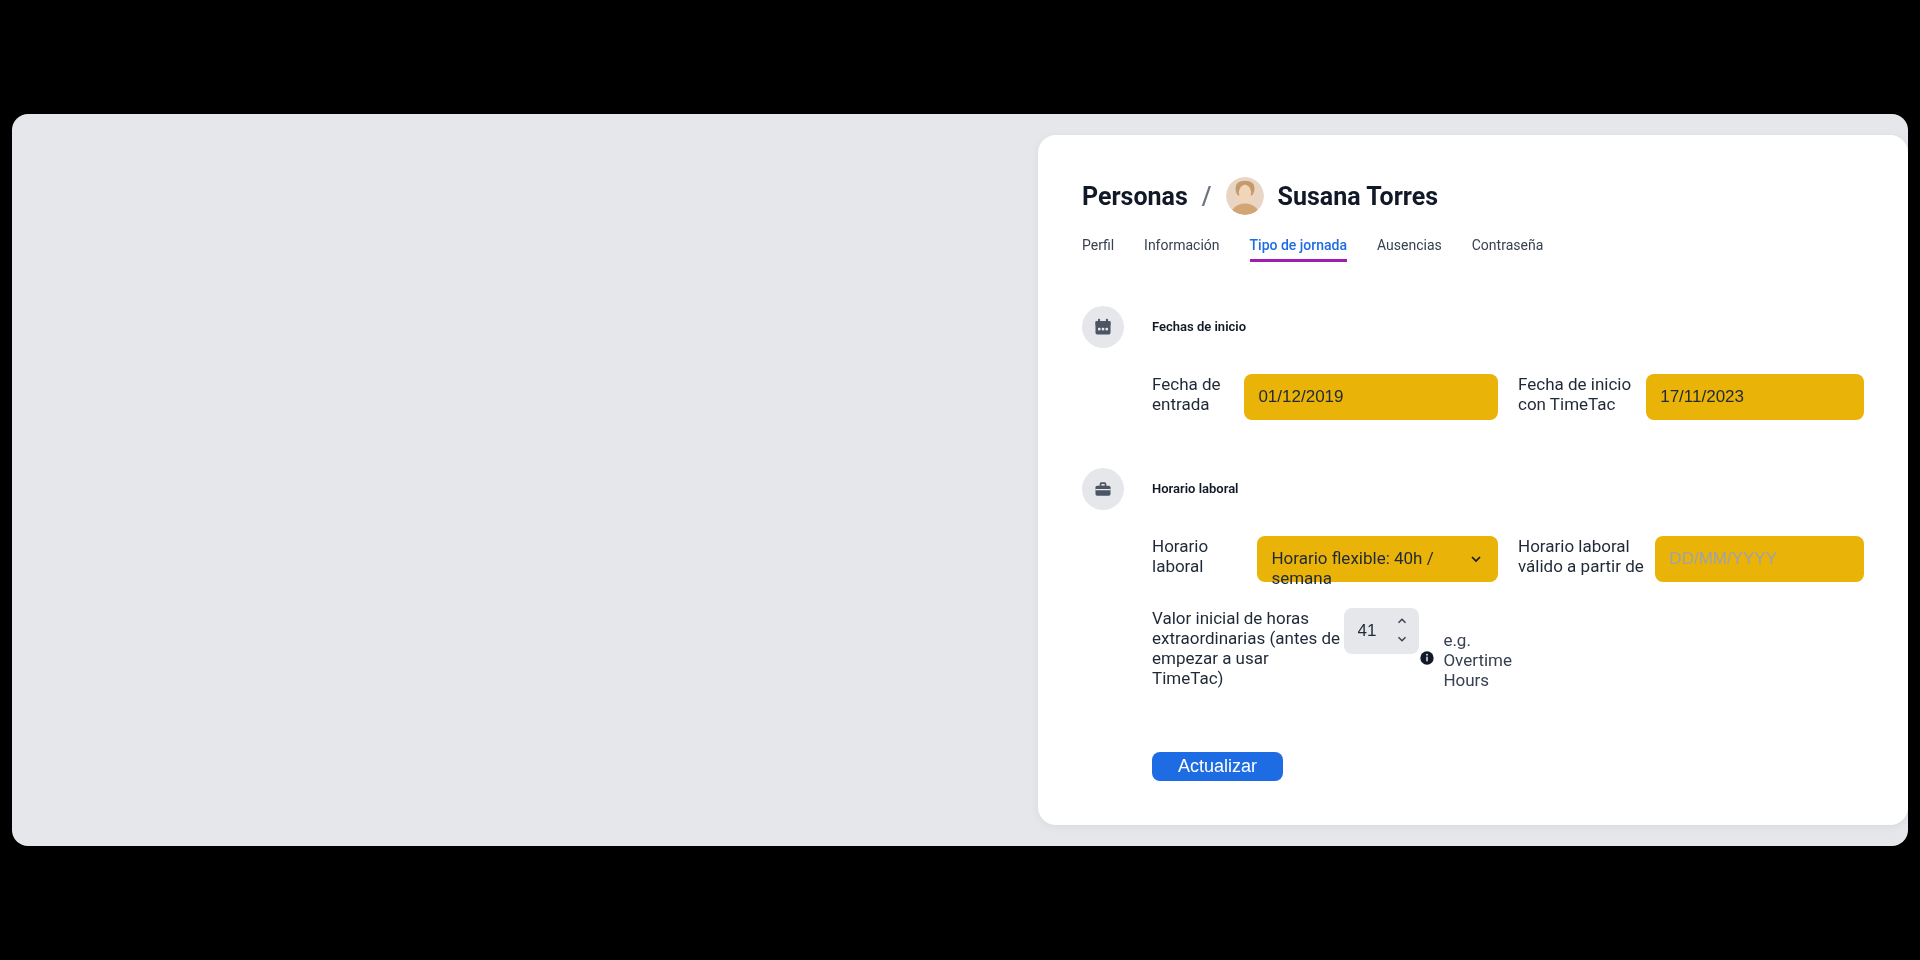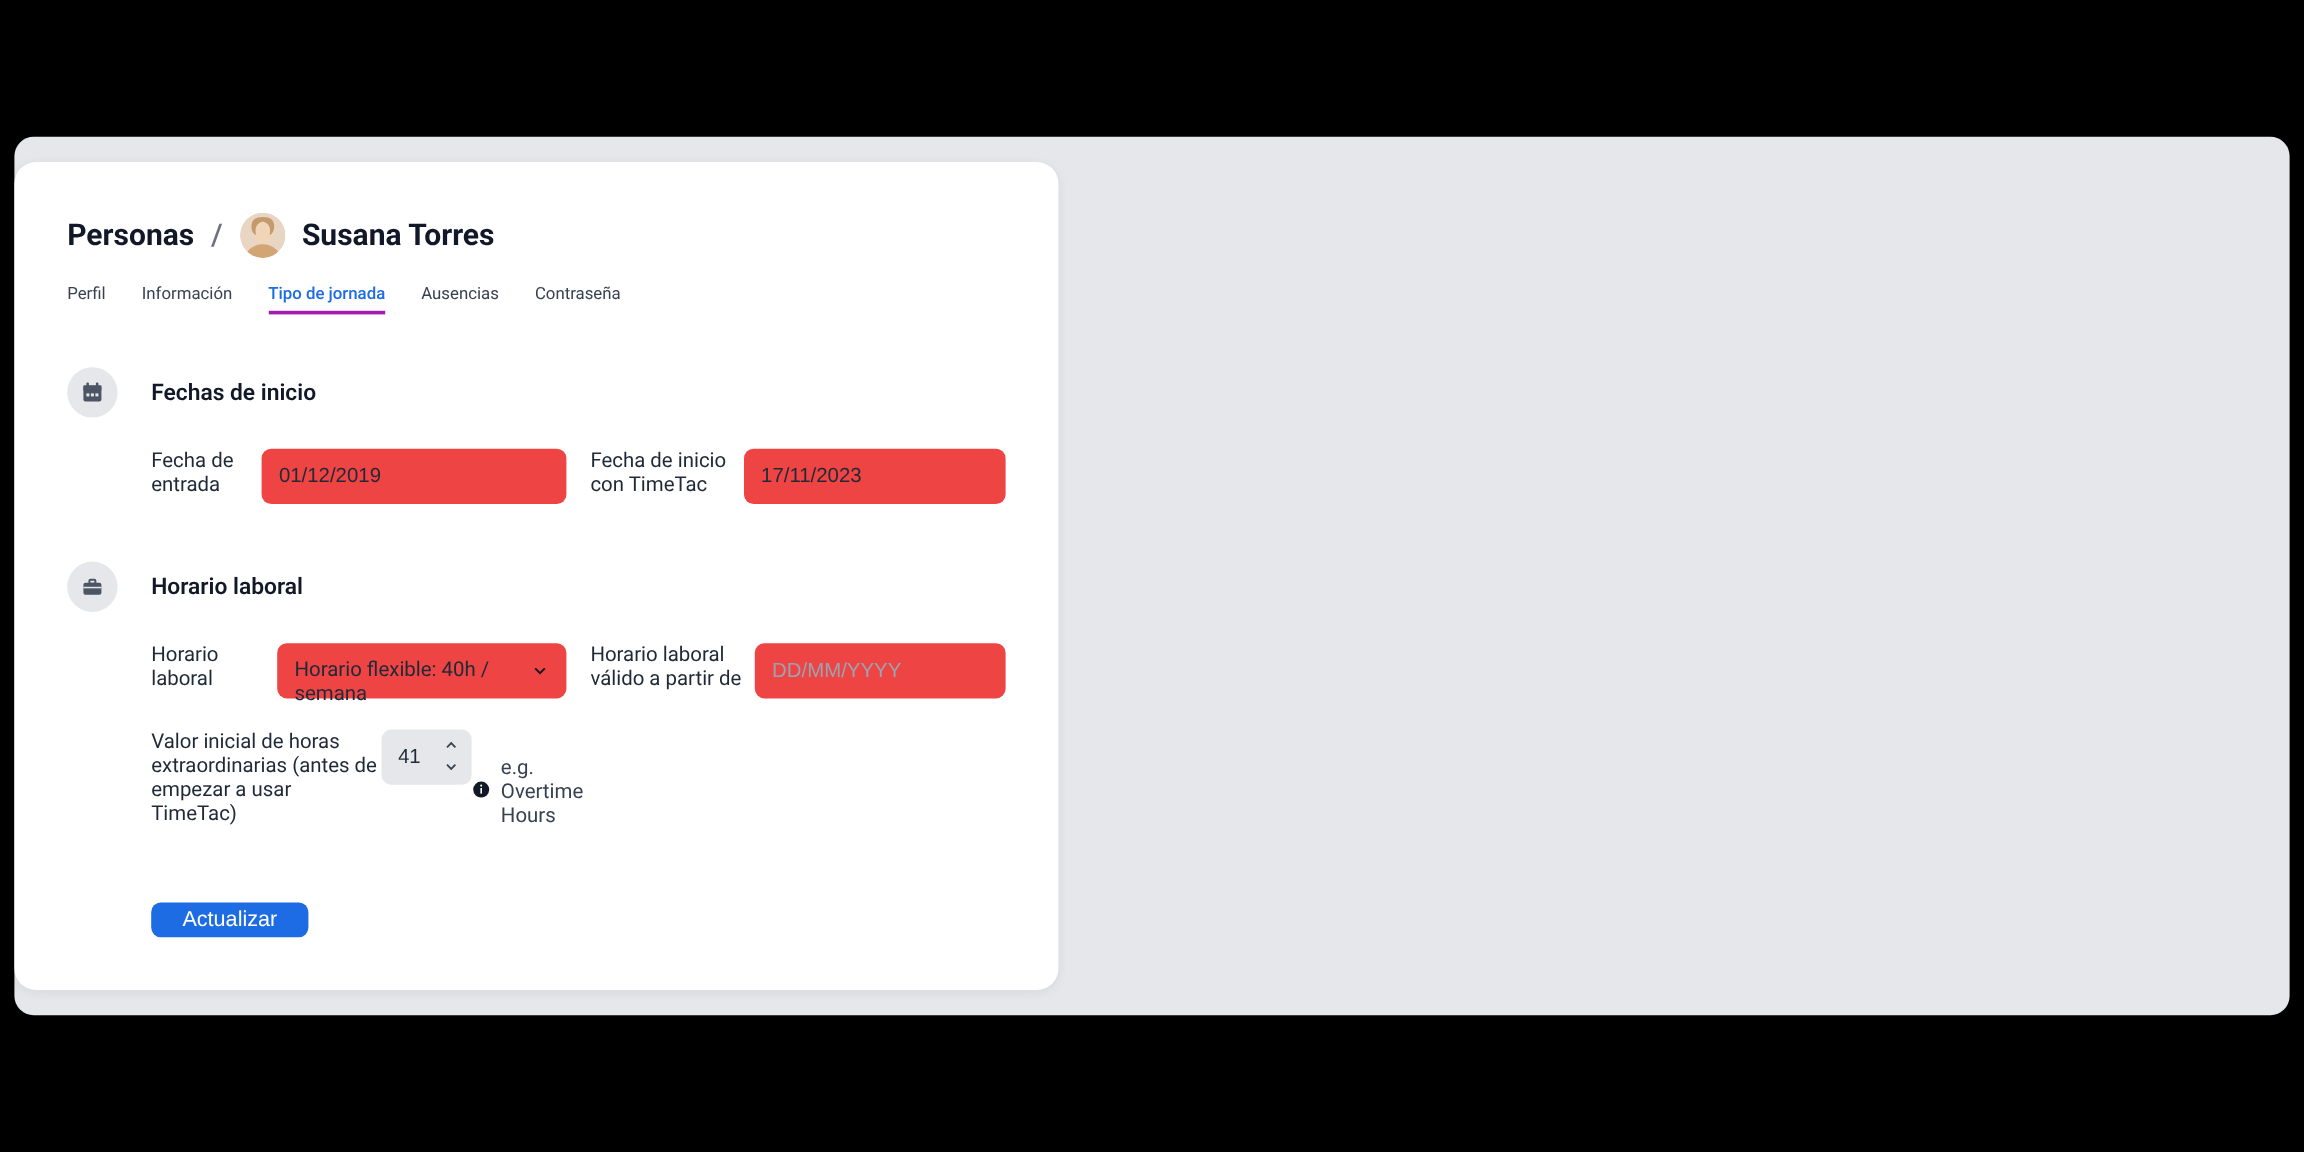--- a/index.html
+++ b/index.html
@@ -12,21 +12,21 @@
     align-items: center;
     justify-content: center;
   }
   .outer {
     background: #e5e7eb;
     width: 1896px;
     height: 732px;
     border-radius: 16px;
     display: flex;
     align-items: center;
-    justify-content: flex-start;
+    justify-content: flex-end;
   }
   .card {
     background: #fff;
     width: 870px;
     border-radius: 18px;
     box-shadow: 0 2px 10px rgba(0,0,0,0.06);
     padding: 42px 44px 44px 44px;
   }
   .breadcrumb {
     display: flex;
@@ -83,38 +83,38 @@
     height: 42px;
     border-radius: 50%;
     background: #e5e7eb;
     display: flex;
     align-items: center;
     justify-content: center;
     flex-shrink: 0;
   }
   .section-body { flex: 1; }
   .section-title {
-    font-size: 19px;
+    font-size: 13px;
     font-weight: 600;
     color: #111827;
     margin-bottom: 26px;
     line-height: 42px;
   }
   .row {
     display: flex;
     gap: 20px;
   }
   .field { flex: 1; display: flex; flex-direction: row; }
   .field-label {
     font-size: 17px;
     color: #1f2937;
     margin-bottom: 10px;
   }
   .input, .select {
-    background: #ef4444;
+    background: #eab308;
     border: none;
     border-radius: 8px;
     padding: 12px 14px;
     font-size: 17px;
     color: #1f2937;
     height: 46px;
     width: 100%;
   }
   .input::placeholder { color: #9ca3af; }
   .select-wrap {

